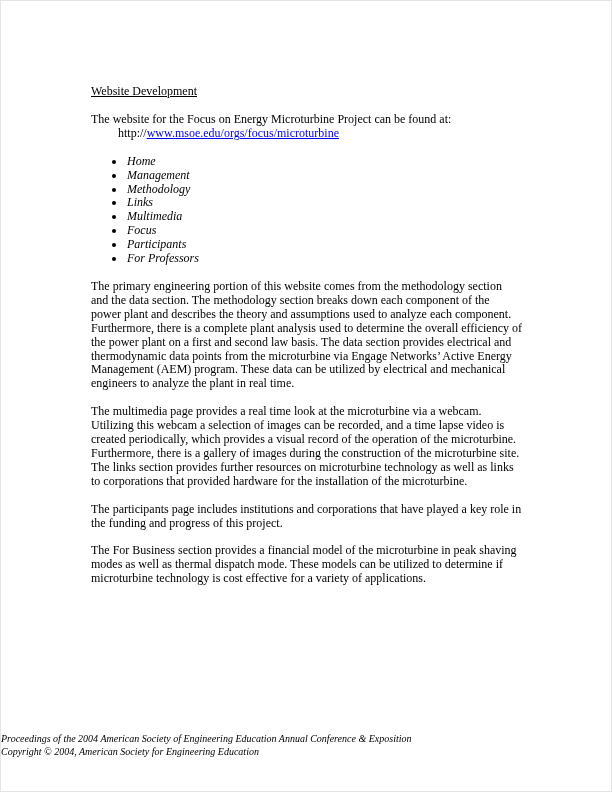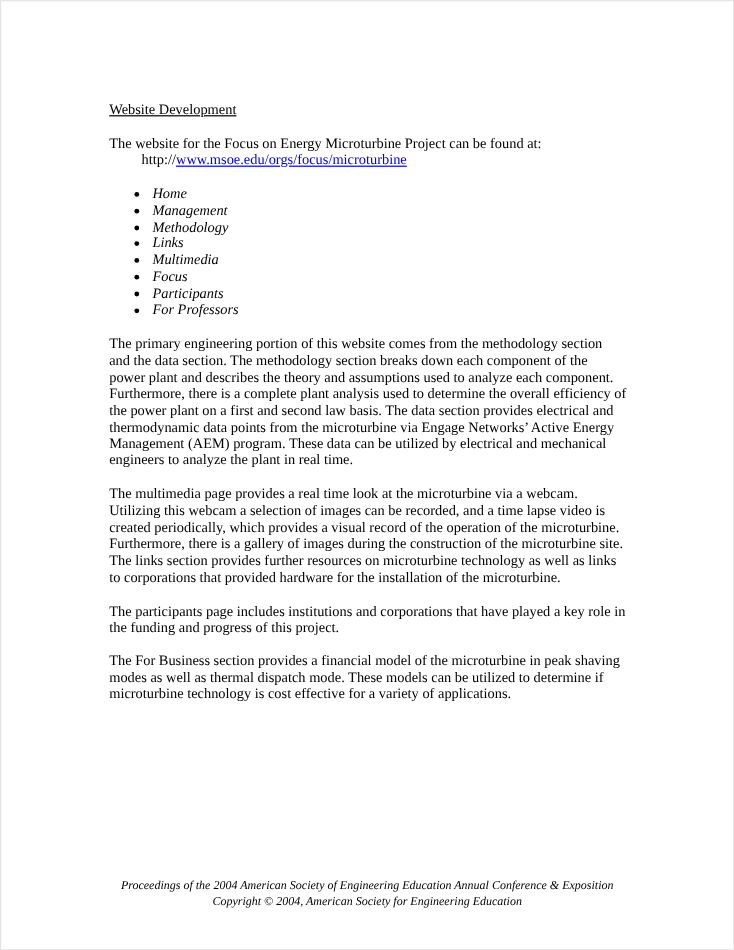--- a/index.html
+++ b/index.html
@@ -58,21 +58,20 @@
     width: 4px;
     height: 4px;
     border-radius: 50%;
     background: #000000;
   }
   .footer {
     position: absolute;
     left: 0;
     right: 0;
     top: 731px;
-    text-align: center;
     font-style: italic;
     font-size: 10px;
     line-height: 13px;
     color: #000000;
   }
 </style>
 </head>
 <body>
 
 <div class="page">

